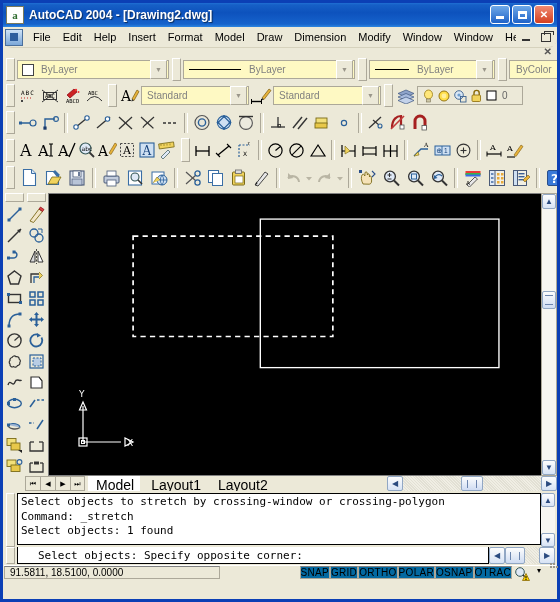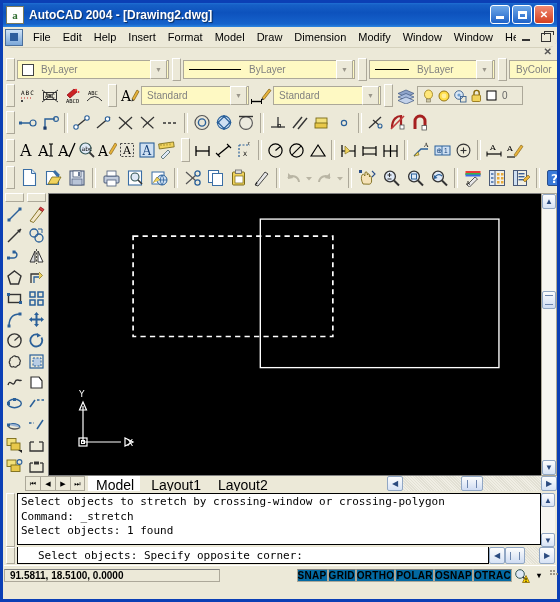--- a/index.html
+++ b/index.html
@@ -186,22 +186,22 @@
     border-right:1px solid #aca899;border-bottom:1px solid #aca899;
   }
   .cmdinput{
     flex:1;background:#fff;border:1px solid #000;border-top:none;box-sizing:border-box;
     font-family:"DejaVu Sans Mono","Liberation Mono",monospace;font-size:11px;
     color:#000;padding-left:20px;display:flex;align-items:center;white-space:nowrap;overflow:hidden;
   }
   .cmdhs{width:66px;display:flex;align-items:stretch;flex:none;}
   
   .statusbar{
-    height:18px;display:flex;align-items:center;background:#ece9d8;
-    border-top:1px solid #fff;margin:1px 1px 0 1px;font-weight:bold;
+    height:18px;display:flex;align-items:flex-start;background:#ece9d8;
+    border-top:1px solid #fff;margin:1px 1px 0 1px;
   }
   .coords{
     width:216px;font-size:10px;color:#000;display:flex;align-items:center;
     padding-left:5px;box-sizing:border-box;
     border:1px solid #aca899;border-top-color:#808080;background:#ece9d8;
   }
   .spacer{flex:1;}
   .sbtn-mode{
     font-size:10px;color:#000;display:flex;align-items:center;justify-content:center;
     padding:0 0;border:1px solid #aca899;border-top-color:#808080;

